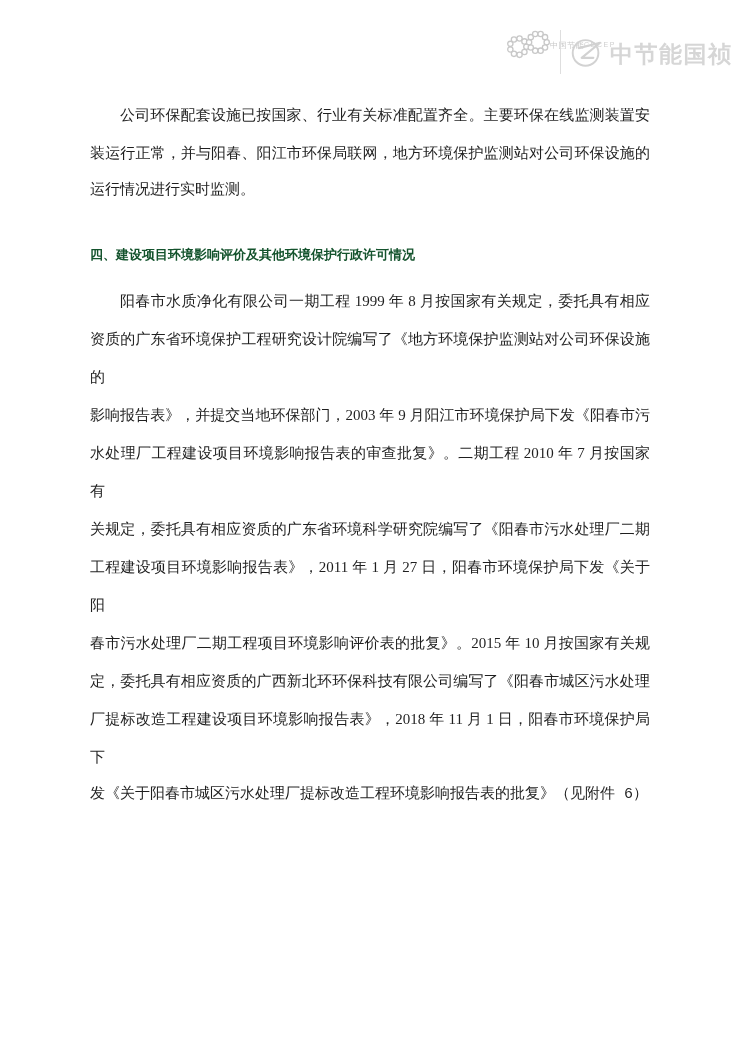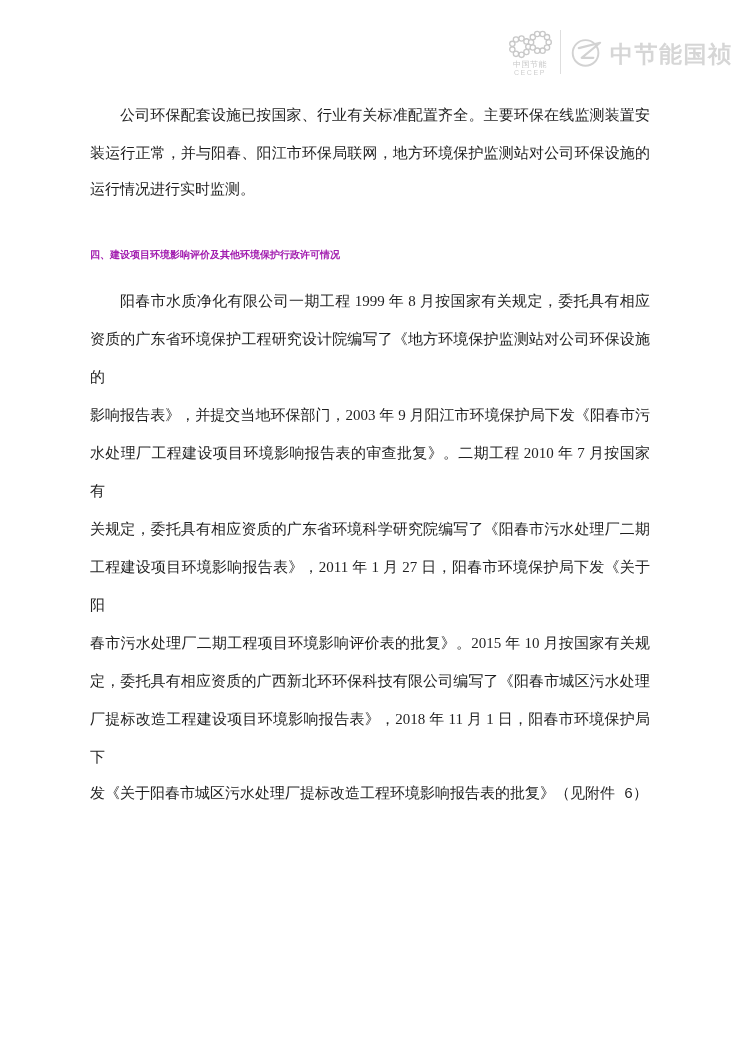--- a/index.html
+++ b/index.html
@@ -22,21 +22,20 @@
     position: absolute;
     top: 30px;
     left: 506px;
     display: flex;
     align-items: flex-start;
     color: #cccccc;
     user-select: none;
   }
   .cecep-block {
     display: flex;
-    flex-direction: column;
     align-items: center;
     width: 48px;
   }
   .cecep-block svg { display: block; }
   .cecep-cn {
     font-size: 8px;
     line-height: 9px;
     margin-top: 1px;
     letter-spacing: 0.5px;
     color: #c9c9c9;
@@ -78,22 +77,22 @@
     left: 90px;
     width: 560px;
     font-size: 15px;
     line-height: 38px;
   }
   .para1 { top: 96px; }
   .heading-block {
     top: 236px;
     font-family: "Liberation Sans", "DejaVu Sans", sans-serif;
     font-weight: 700;
-    font-size: 10px;
-    color: #a21caf;
+    font-size: 13px;
+    color: #14532d;
     text-align: left;
   }
   .para2 { top: 282px; }
 
   .line {
     text-align: justify;
     text-align-last: justify;
     white-space: normal;
   }
   .line-last {

